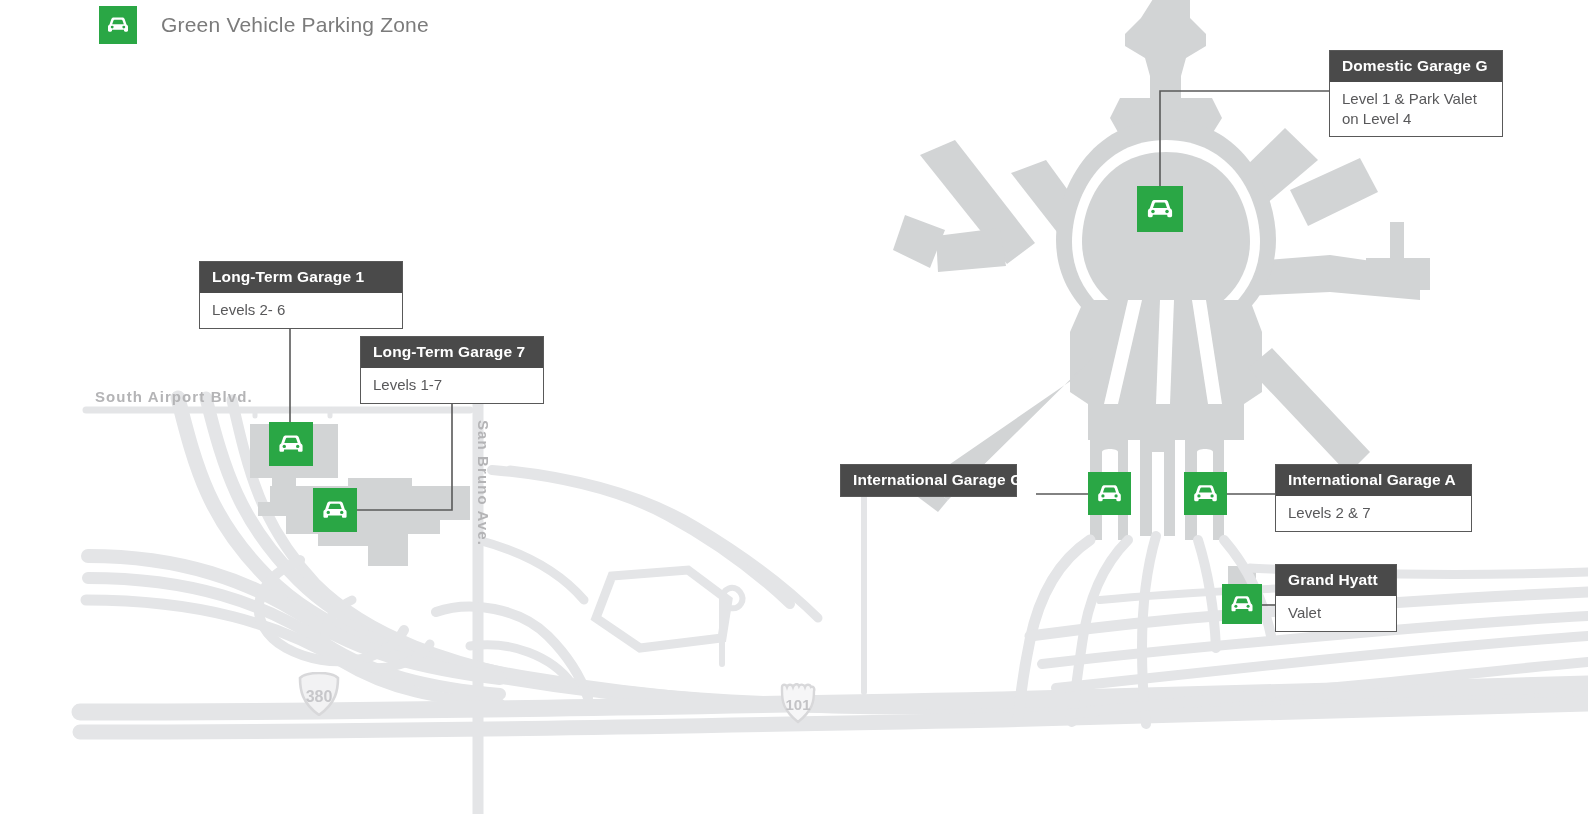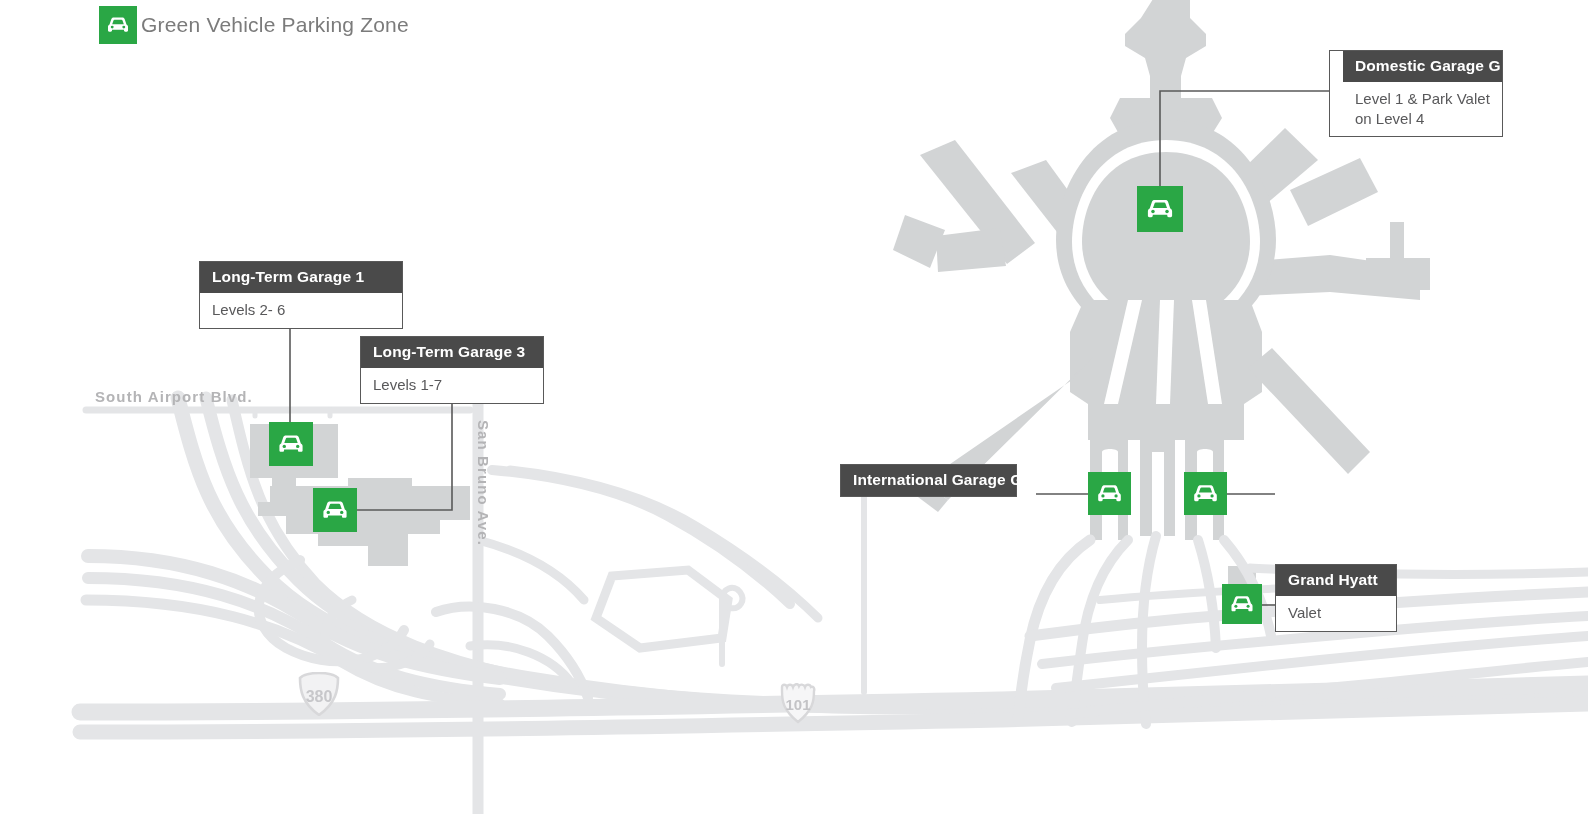--- a/index.html
+++ b/index.html
@@ -25,21 +25,21 @@
     height: 814px;
   }
 
   
   .legend {
     position: absolute;
     left: 99px;
     top: 6px;
     display: flex;
     align-items: center;
-    gap: 4px;
+    gap: 24px;
     z-index: 40;
   }
   .legend-text {
     font-size: 21px;
     color: #7b7b7b;
     letter-spacing: 0.2px;
     white-space: nowrap;
   }
 
   
@@ -307,40 +307,44 @@
 
   <span class="marker map-pin" style="left:1222px;top:584px;width:40px;height:40px;">
     <svg width="40" height="40" viewBox="0 0 38 38" aria-hidden="true">
       <rect x="0" y="0" width="38" height="38" fill="#2aa745"></rect>
       <path d="M10.5 18.5 L12.3 13.2 C12.7 12.1 13.5 11.6 14.6 11.6 L23.4 11.6 C24.5 11.6 25.3 12.1 25.7 13.2 L27.5 18.5 C28.4 18.9 29 19.8 29 20.8 L29 24.6 C29 25.3 28.5 25.8 27.8 25.8 L26.2 25.8 C25.5 25.8 25 25.3 25 24.6 L25 23.8 L13 23.8 L13 24.6 C13 25.3 12.5 25.8 11.8 25.8 L10.2 25.8 C9.5 25.8 9 25.3 9 24.6 L9 20.8 C9 19.8 9.6 18.9 10.5 18.5 Z M13.2 18.2 L24.8 18.2 L23.5 14.4 C23.3 13.9 23 13.7 22.5 13.7 L15.5 13.7 C15 13.7 14.7 13.9 14.5 14.4 Z" fill="#ffffff"></path>
       <circle cx="13.2" cy="21.1" r="1.45" fill="#2aa745"></circle>
       <circle cx="24.8" cy="21.1" r="1.45" fill="#2aa745"></circle>
     </svg>
   </span>
 
-  <div class="callout" style="left:1329px;top:50px;width:174px;padding-left:13px;">
+  <div class="callout" style="left:1329px;top:50px;width:174px;">
     <div class="callout-title">Domestic Garage G</div>
     <div class="callout-body">Level 1 &amp; Park Valet
 on Level 4</div>
   </div>
 
   <div class="callout" style="left:199px;top:261px;width:204px;">
     <div class="callout-title">Long-Term Garage 1</div>
     <div class="callout-body">Levels 2- 6</div>
   </div>
 
   <div class="callout" style="left:360px;top:336px;width:184px;">
-    <div class="callout-title">Long-Term Garage 3</div>
+    <div class="callout-title">Long-Term Garage 7</div>
     <div class="callout-body">Levels 1-7</div>
   </div>
 
   <div class="callout" style="left:840px;top:464px;width:177px;">
     <div class="callout-title">International Garage G</div>
   </div>
 
+  <div class="callout" style="left:1275px;top:464px;width:197px;">
+    <div class="callout-title">International Garage A</div>
+    <div class="callout-body">Levels 2 &amp; 7</div>
+  </div>
 
   <div class="callout" style="left:1275px;top:564px;width:122px;">
     <div class="callout-title">Grand Hyatt</div>
     <div class="callout-body">Valet</div>
   </div>
 
   <div class="street-label" style="left:95px;top:388px;">South Airport Blvd.</div>
 
   <div class="street-label vertical" style="left:492px;top:420px;">San Bruno Ave.</div>
 

